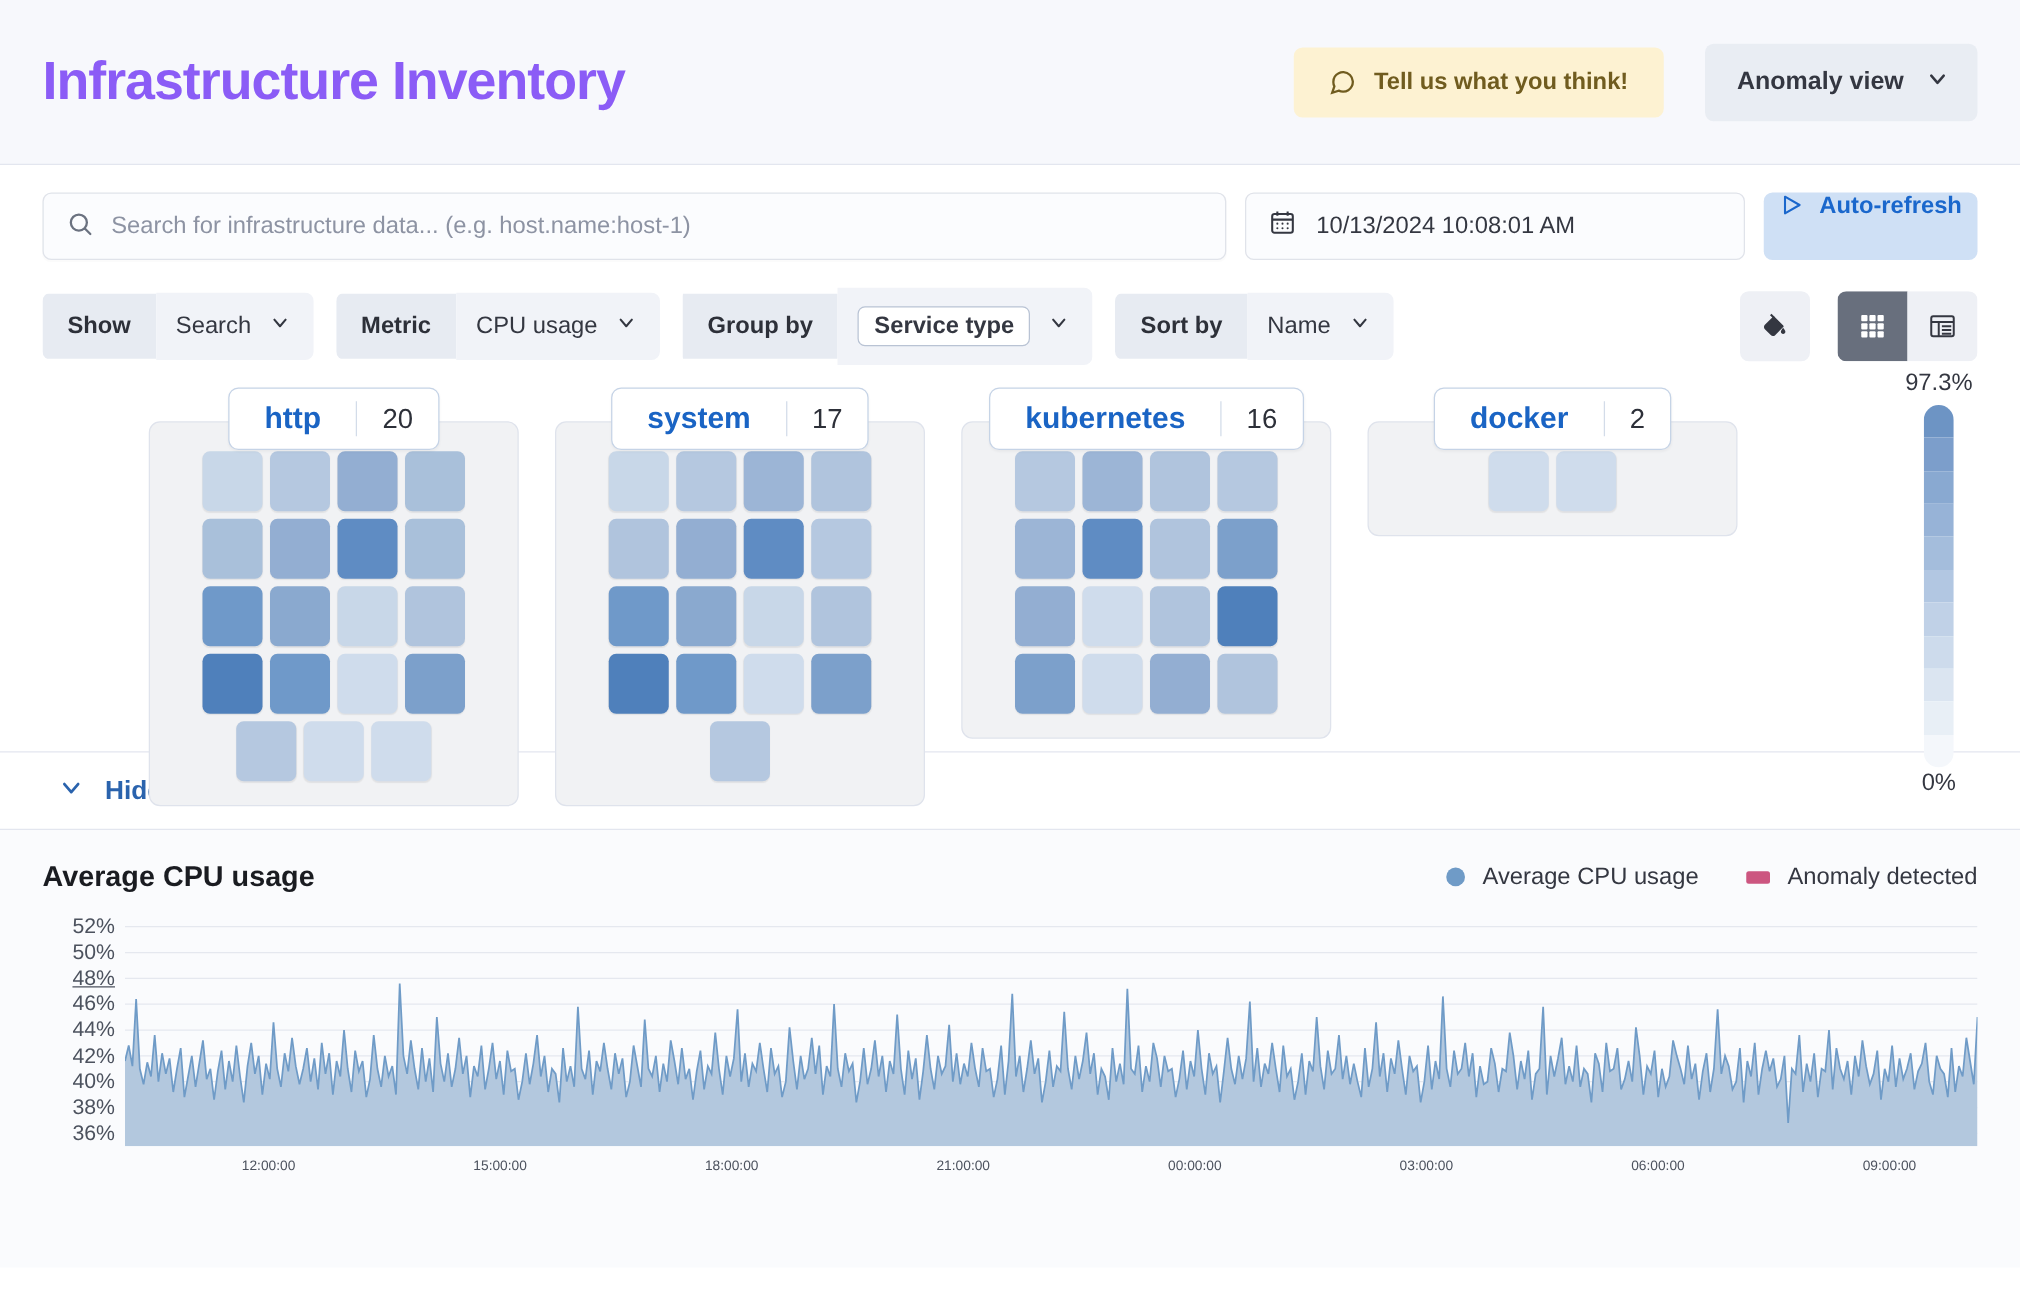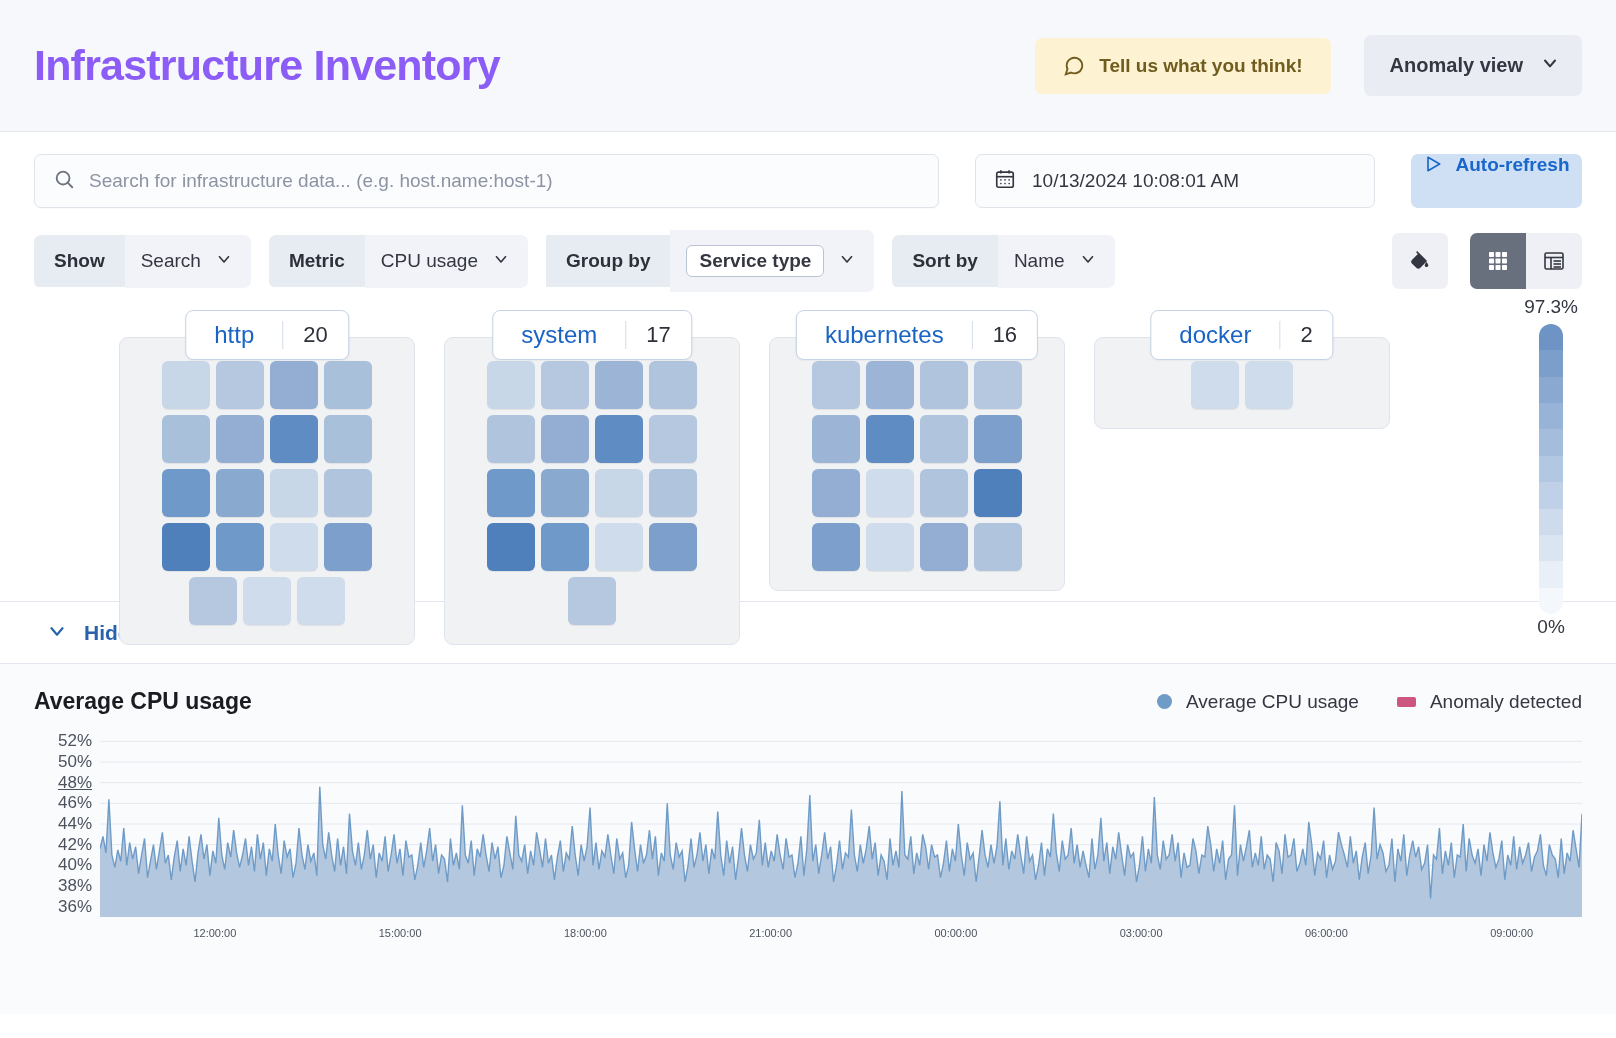--- a/index.html
+++ b/index.html
@@ -50,21 +50,21 @@
     color: #343741;
     cursor: pointer;
     border: none;
   }
 
   
   .controls {
     padding: 22px 34px 0 34px;
     background: #ffffff;
   }
-  .search-row { display: flex; align-items: center; gap: 36px; }
+  .search-row { display: flex; align-items: center; gap: 15px; }
   .search-box {
     flex: 1;
     height: 54px;
     background: #fbfcfe;
     border: 1px solid #e0e3ea;
     border-radius: 7px;
     display: flex; align-items: center;
     padding: 0 18px;
     gap: 14px;
     box-shadow: 0 1px 1px rgba(0,0,0,0.02);
@@ -170,21 +170,21 @@
     background: #ffffff;
     border: 1px solid #c5d3e6;
     border-radius: 8px;
     z-index: 3;
     box-shadow: 0 1px 2px rgba(0,0,0,0.04);
   }
   .group-name {
     padding: 10px 28px;
     color: #1a64c4;
     font-size: 24px;
-    font-weight: 400;
+    font-weight: 700;
   }
   .badge-sep { width: 1px; background: #d3dce9; margin: 10px 0; }
   .group-count {
     padding: 10px 20px;
     font-size: 22px;
     color: #2d3039;
     display: flex; align-items: center;
   }
   .group-body {
     margin-top: 27px;

